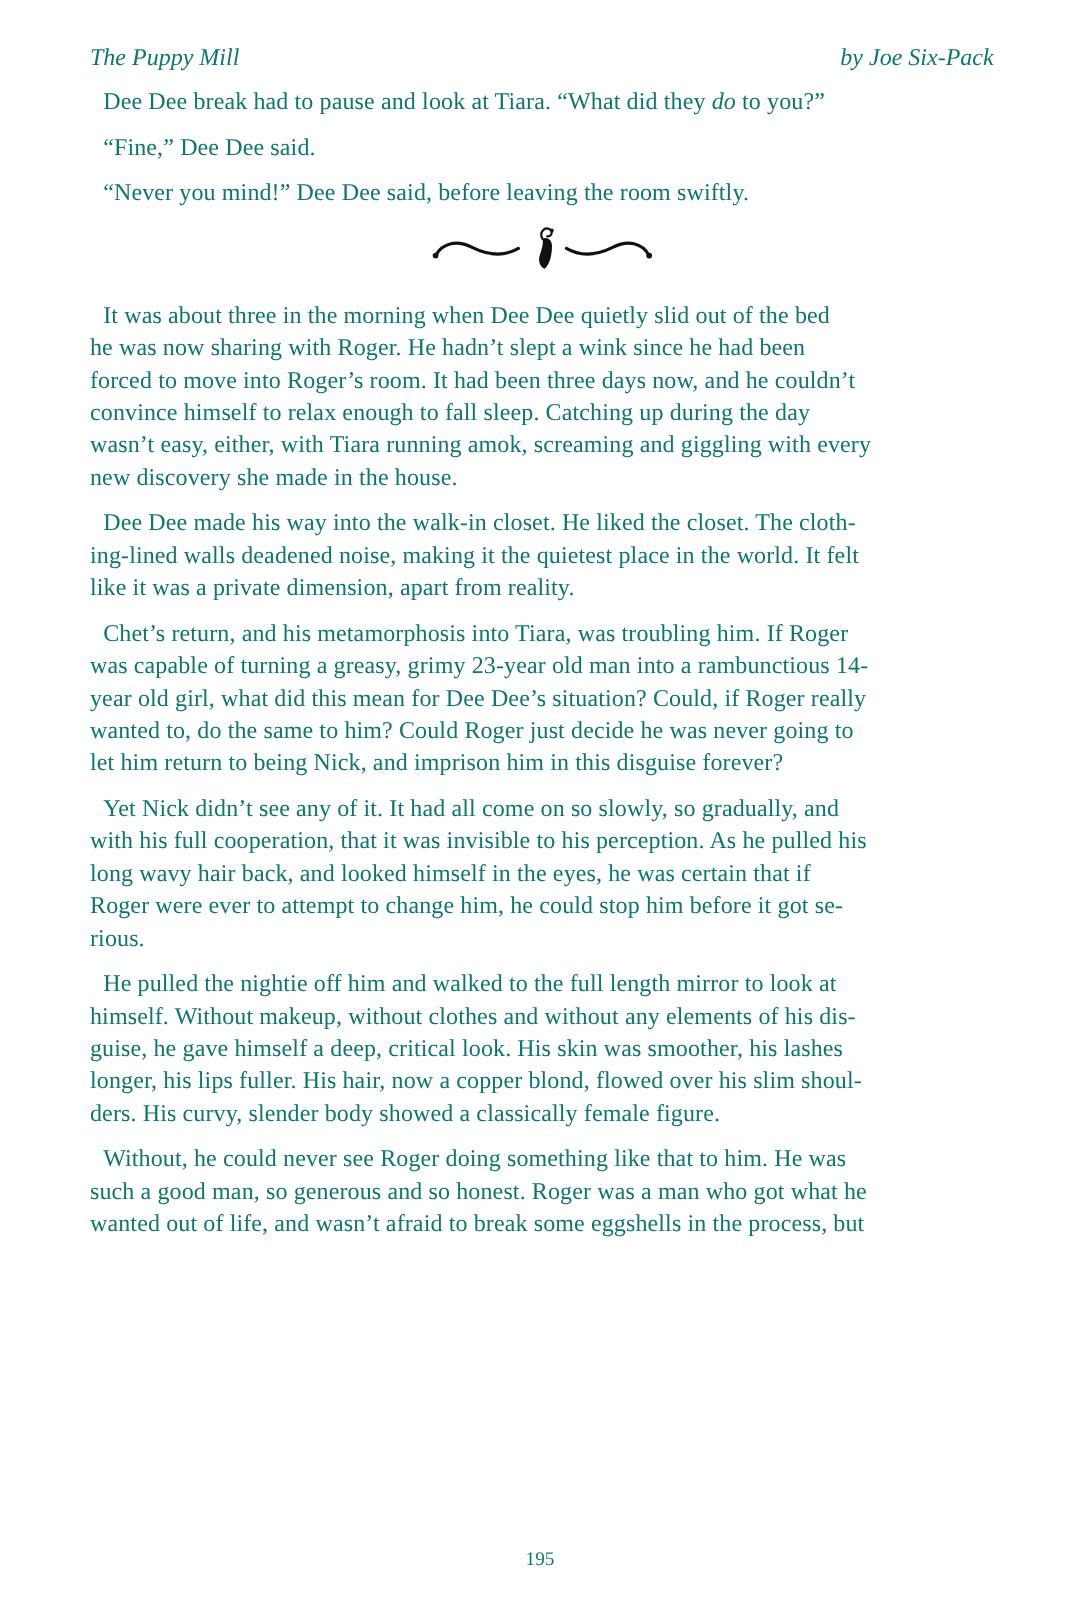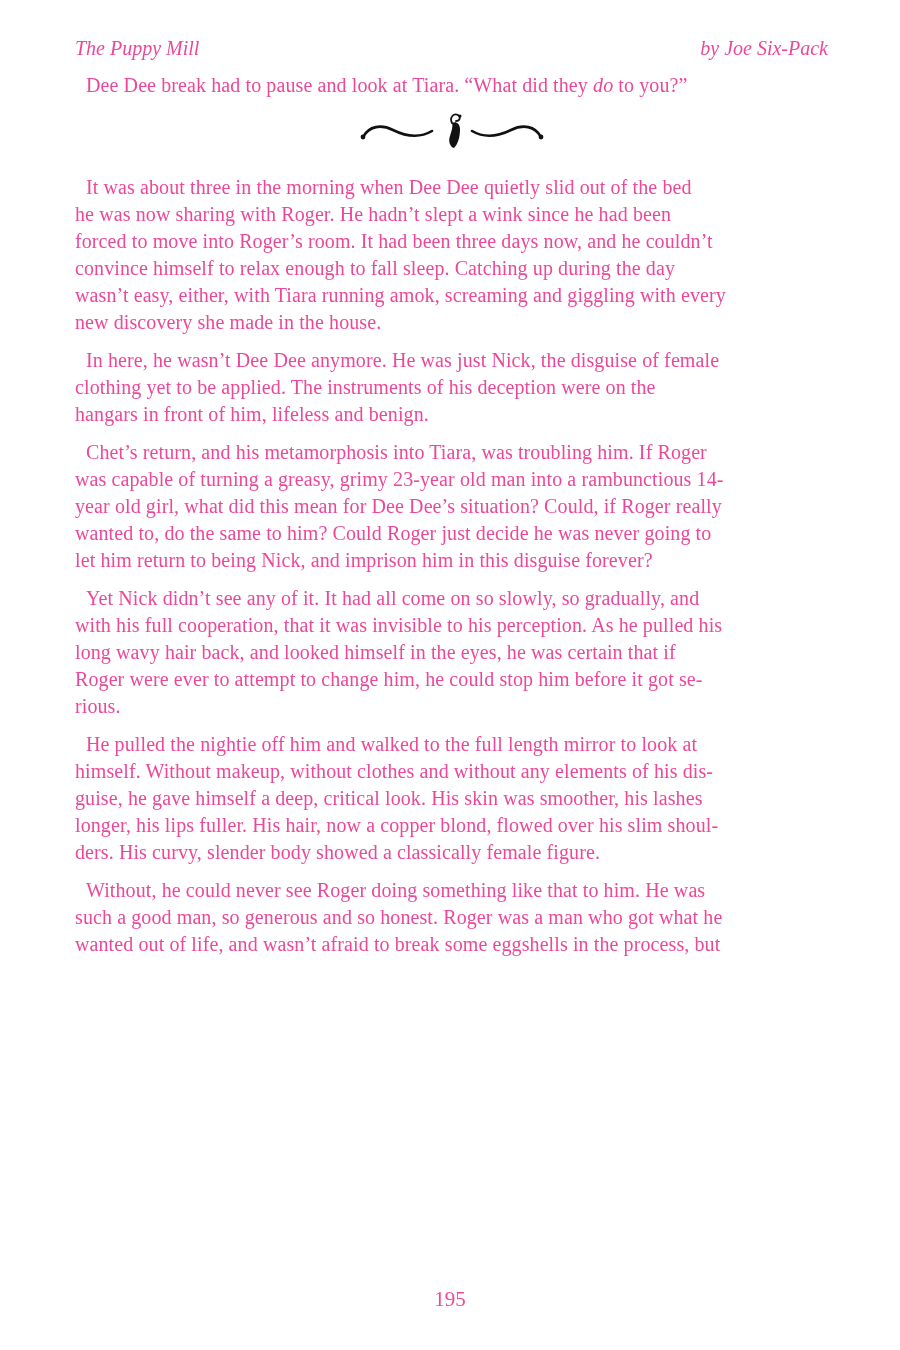--- a/index.html
+++ b/index.html
@@ -8,21 +8,21 @@
     background: #ffffff;
   }
   .page {
     position: relative;
     width: 900px;
     height: 1350px;
     background: #ffffff;
     box-sizing: border-box;
     padding: 36px 72px 0 75px;
     font-family: "Liberation Serif", "DejaVu Serif", serif;
-    color: #ec4899;
+    color: #0f766e;
     overflow: hidden;
   }
   .running-header {
     display: flex;
     justify-content: space-between;
     align-items: baseline;
     font-style: italic;
     font-size: 20px;
     line-height: 24px;
     margin-bottom: 12px;
@@ -43,36 +43,38 @@
     text-align: center;
     margin: 8px 0 20px 0;
     height: 44px;
   }
   .page-number {
     position: absolute;
     left: 0;
     right: 0;
     bottom: 37px;
     text-align: center;
-    font-size: 21px;
+    font-size: 16px;
     line-height: 27px;
   }
 </style>
 </head>
 <body>
 
 <div class="page">
 
   <div class="running-header">
     <span>The Puppy Mill</span>
     <span>by Joe Six-Pack</span>
   </div>
 
   <p class="para"><span>Dee Dee break had to pause and look at Tiara. “What did they </span><em>do</em><span> to you?”</span></p>
 
+  <p class="para">“Fine,” Dee Dee said.</p>
+  <p class="para">“Never you mind!” Dee Dee said, before leaving the room swiftly.</p>
 
   <div class="scene-break">
     <svg width="190" height="44" viewBox="0 0 190 44" aria-hidden="true">
       <g fill="none" stroke="#111111" stroke-width="2.6" stroke-linecap="round">
         <path d="M6,27 C12,16 24,14 36,20 C50,27 63,28 75,21"></path>
         <path d="M184,27 C178,16 166,14 154,20 C140,27 127,28 115,21"></path>
       </g>
       <circle cx="6" cy="27" r="2.4" fill="#111111"></circle>
       <circle cx="184" cy="27" r="2.4" fill="#111111"></circle>
       <path d="M97,38 C93,37 91,31 93,26 C95,20 96,16 95,13 C99,11 103,14 103,19 C103,27 101,34 97,38 Z" fill="#111111"></path>
@@ -80,23 +82,23 @@
       <circle cx="103" cy="6" r="1.5" fill="#111111"></circle>
     </svg>
   </div>
 
   <p class="para">It was about three in the morning when Dee Dee quietly slid out of the bed
 he was now sharing with Roger. He hadn’t slept a wink since he had been
 forced to move into Roger’s room. It had been three days now, and he couldn’t
 convince himself to relax enough to fall sleep. Catching up during the day
 wasn’t easy, either, with Tiara running amok, screaming and giggling with every
 new discovery she made in the house.</p>
-  <p class="para">In here, he wasn’t Dee Dee anymore. He was just Nick, the disguise of female
-clothing yet to be applied. The instruments of his deception were on the
-hangars in front of him, lifeless and benign.</p>
+  <p class="para">Dee Dee made his way into the walk-in closet. He liked the closet. The cloth-
+ing-lined walls deadened noise, making it the quietest place in the world. It felt
+like it was a private dimension, apart from reality.</p>
   <p class="para">Chet’s return, and his metamorphosis into Tiara, was troubling him. If Roger
 was capable of turning a greasy, grimy 23-year old man into a rambunctious 14-
 year old girl, what did this mean for Dee Dee’s situation? Could, if Roger really
 wanted to, do the same to him? Could Roger just decide he was never going to
 let him return to being Nick, and imprison him in this disguise forever?</p>
   <p class="para">Yet Nick didn’t see any of it. It had all come on so slowly, so gradually, and
 with his full cooperation, that it was invisible to his perception. As he pulled his
 long wavy hair back, and looked himself in the eyes, he was certain that if
 Roger were ever to attempt to change him, he could stop him before it got se-
 rious.</p>

